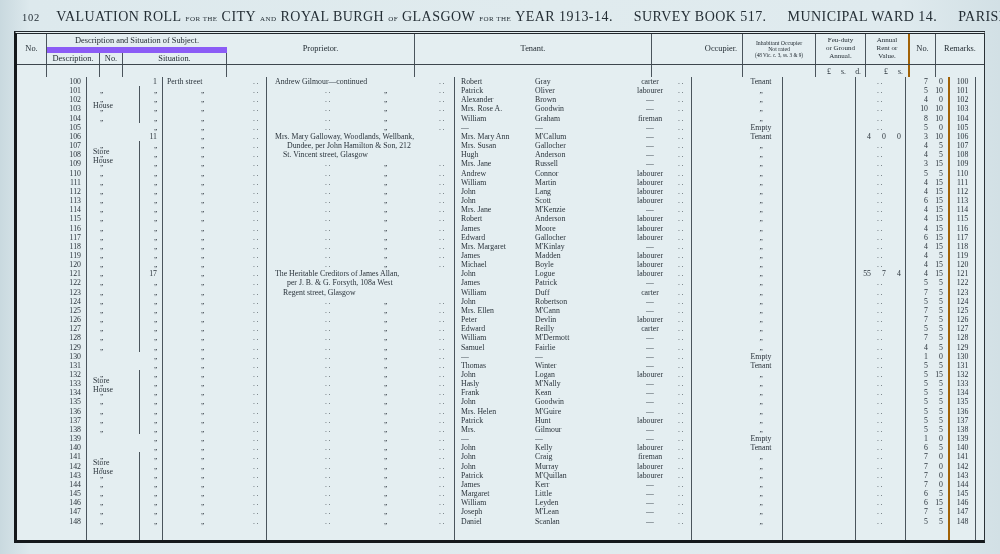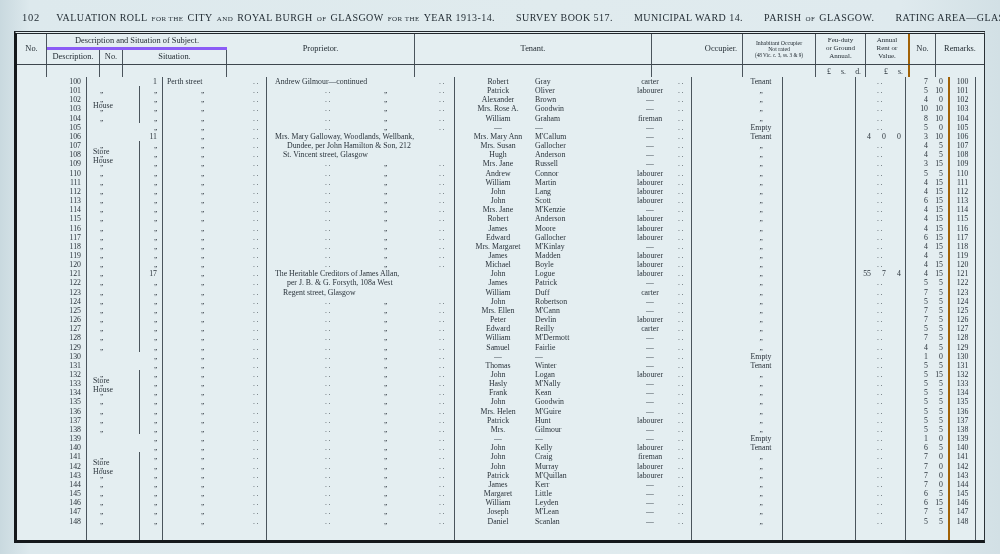--- a/index.html
+++ b/index.html
@@ -15,21 +15,21 @@
   }
   
   .doc-title{
     position:absolute;top:7px;left:22px;right:8px;
     display:flex;align-items:baseline;white-space:nowrap;
     color:#242e35;
   }
   .pageno{font-size:10.5px;letter-spacing:.8px;margin-right:16px;}
   .title-segs{display:inline;}
   .seg{text-transform:uppercase;letter-spacing:.45px;}
-  .seg-lg{font-size:10px;}
+  .seg-lg{font-size:14px;}
   .seg-sm{font-size:7px;}
   .seg + .seg{margin-left:4px;}
   .seg-gap{margin-left:21px !important;}
   
   .vtable{
     position:absolute;left:14px;top:31px;width:971px;height:512px;
     box-sizing:border-box;
     background:#e4eef1;
     border:1px solid #2a3136;
     border-top:3px double #22282d;
@@ -43,21 +43,21 @@
   .w9{width:50px;} .w10{width:44px;} .w11{width:26px;} .w12{flex:1;}
   
   .thead{display:flex;height:30px;border-bottom:1px solid #3d464d;font-size:8.4px;color:#232c33;}
   .hc{
     box-sizing:border-box;border-right:1px solid #4a545c;
     display:flex;align-items:center;justify-content:center;text-align:center;
     line-height:1.1;
   }
   .hc.last{border-right:none;}
   .hgroup{box-sizing:border-box;width:180px;display:flex;flex-direction:column;border-right:none;}
-  .hgroup-top{height:13px;border-bottom:3px solid #8b5cf6;display:flex;align-items:center;justify-content:center;}
+  .hgroup-top{height:13px;border-bottom:6px solid #8b5cf6;display:flex;align-items:center;justify-content:center;}
   .hgroup-bot{flex:1;display:flex;}
   .hgroup-bot .hc{height:100%;}
   .hsmall{flex-direction:column;font-size:5.8px;justify-content:center;}
   .hsmall .tiny{font-size:5.2px;}
   .hmed{flex-direction:column;font-size:7px;justify-content:center;}
   .w10.hc,.w10.cc,.w10.c{border-right:2px solid #a16207;}
   
   .crow{display:flex;height:12px;font-size:7.8px;}
   .cc{box-sizing:border-box;border-right:1px solid #4a545c;height:100%;display:flex;align-items:center;}
   .cc.last{border-right:none;}
@@ -76,21 +76,21 @@
   
   .sit{display:flex;justify-content:space-between;padding:0 6px 0 4px;}
   .sitd{padding-left:34px;}
   
   .prop{padding-left:8px;display:flex;gap:8px;}
   .pdit{display:flex;justify-content:space-between;padding-left:58px;padding-right:8px;}
   .propt{flex:1;}
   .prop .pr{margin-left:auto;padding-right:8px;}
   
   .ten{display:flex;padding-left:6px;}
-  .t1{width:74px;text-align:center;} .t2{width:88px;} .t3{width:54px;text-align:center;}
+  .t1{width:74px;} .t2{width:88px;} .t3{width:54px;text-align:center;}
   .tend{margin-left:auto;padding-right:6px;}
   
   .feu{display:flex;justify-content:flex-end;padding-right:4px;align-items:center;}
   .feu.empty{justify-content:center;padding-right:0;}
   .fv{width:13px;text-align:right;margin-left:2px;}
   .rent{display:flex;justify-content:flex-end;padding-right:5px;align-items:center;}
   .rp{width:20px;text-align:right;}
   .rs{width:15px;text-align:right;}
 </style>
 </head>

